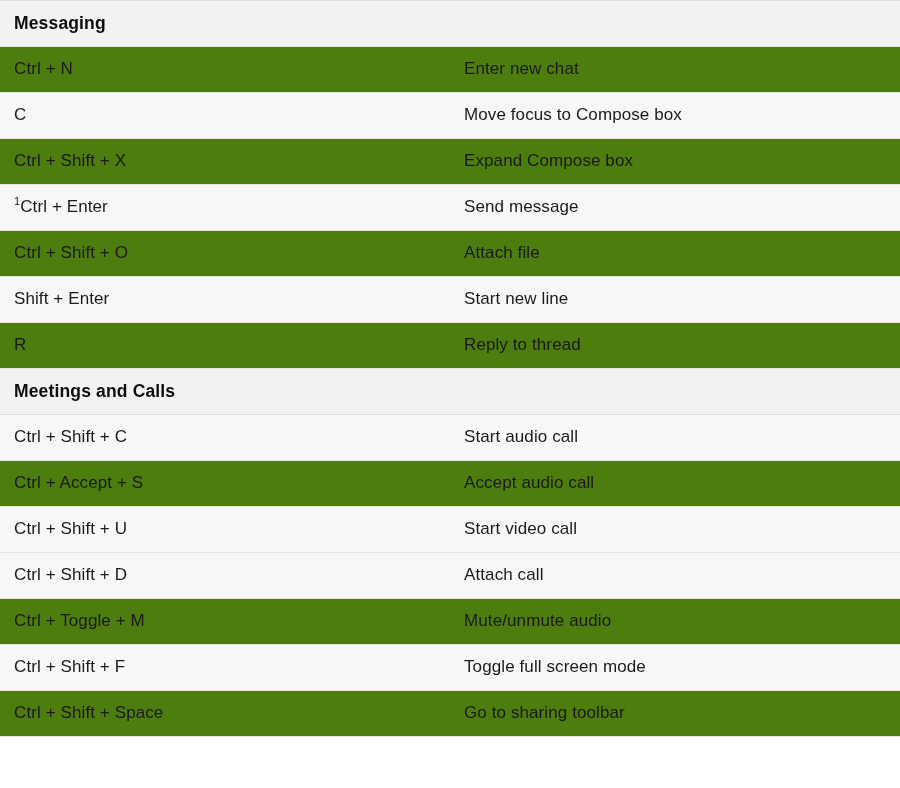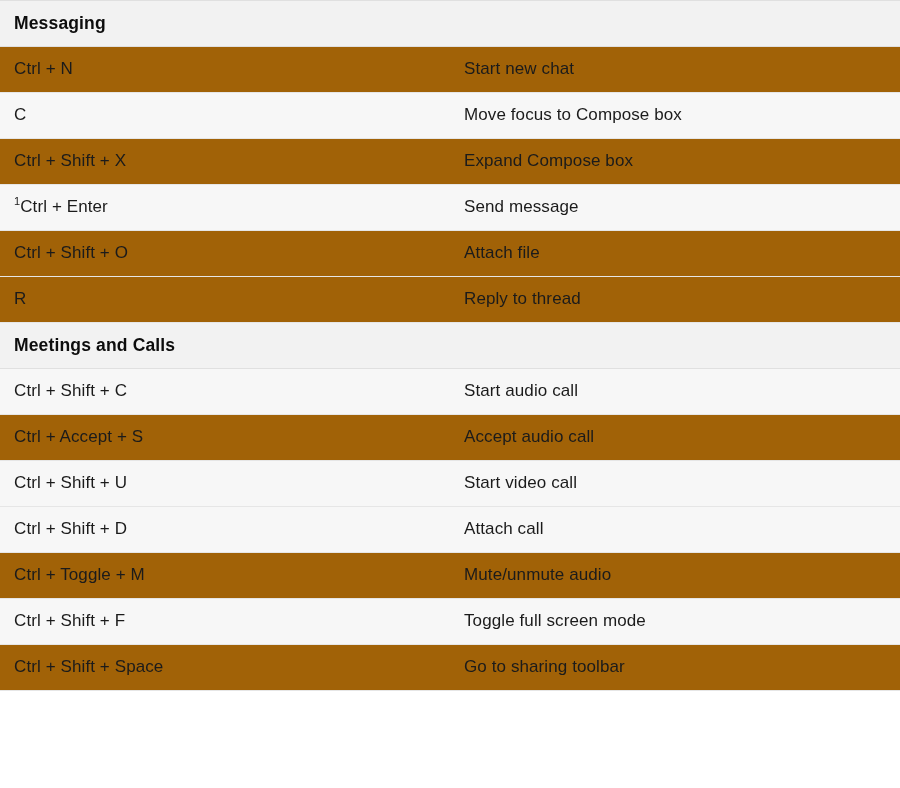--- a/index.html
+++ b/index.html
@@ -30,21 +30,21 @@
   .shortcut-table td {
     padding: 0 0 0 14px;
     vertical-align: middle;
     font-size: 17px;
     line-height: 1.3;
     font-weight: 400;
     color: #1b1b1b;
     letter-spacing: 0.1px;
     border-top: 1px solid #e6e6e6;
     border-bottom: 1px solid #e6e6e6;
-    background: #a16207;
+    background: #4d7c0f;
   }
 
   .col-keys  { width: 440px; }
   .col-desc  { width: 460px; padding-left: 10px; }
 
   
   tr.row-alt td {
     background: #f7f7f7;
   }
 
@@ -68,37 +68,41 @@
 </head>
 <body>
 
 <table class="shortcut-table">
   <tbody>
       <tr class="section-header">
         <td colspan="2">Messaging</td>
       </tr>
       <tr>
         <td class="col-keys">Ctrl + N</td>
-        <td class="col-desc">Start new chat</td>
+        <td class="col-desc">Enter new chat</td>
       </tr>
       <tr class="row-alt">
         <td class="col-keys">C</td>
         <td class="col-desc">Move focus to Compose box</td>
       </tr>
       <tr>
         <td class="col-keys">Ctrl + Shift + X</td>
         <td class="col-desc">Expand Compose box</td>
       </tr>
       <tr class="row-alt">
         <td class="col-keys"><sup class="footnote-marker">1</sup><span>Ctrl + Enter</span></td>
         <td class="col-desc">Send message</td>
       </tr>
       <tr>
         <td class="col-keys">Ctrl + Shift + O</td>
         <td class="col-desc">Attach file</td>
+      </tr>
+      <tr class="row-alt">
+        <td class="col-keys">Shift + Enter</td>
+        <td class="col-desc">Start new line</td>
       </tr>
       <tr>
         <td class="col-keys">R</td>
         <td class="col-desc">Reply to thread</td>
       </tr>
       <tr class="section-header">
         <td colspan="2">Meetings and Calls</td>
       </tr>
       <tr class="row-alt">
         <td class="col-keys">Ctrl + Shift + C</td>

